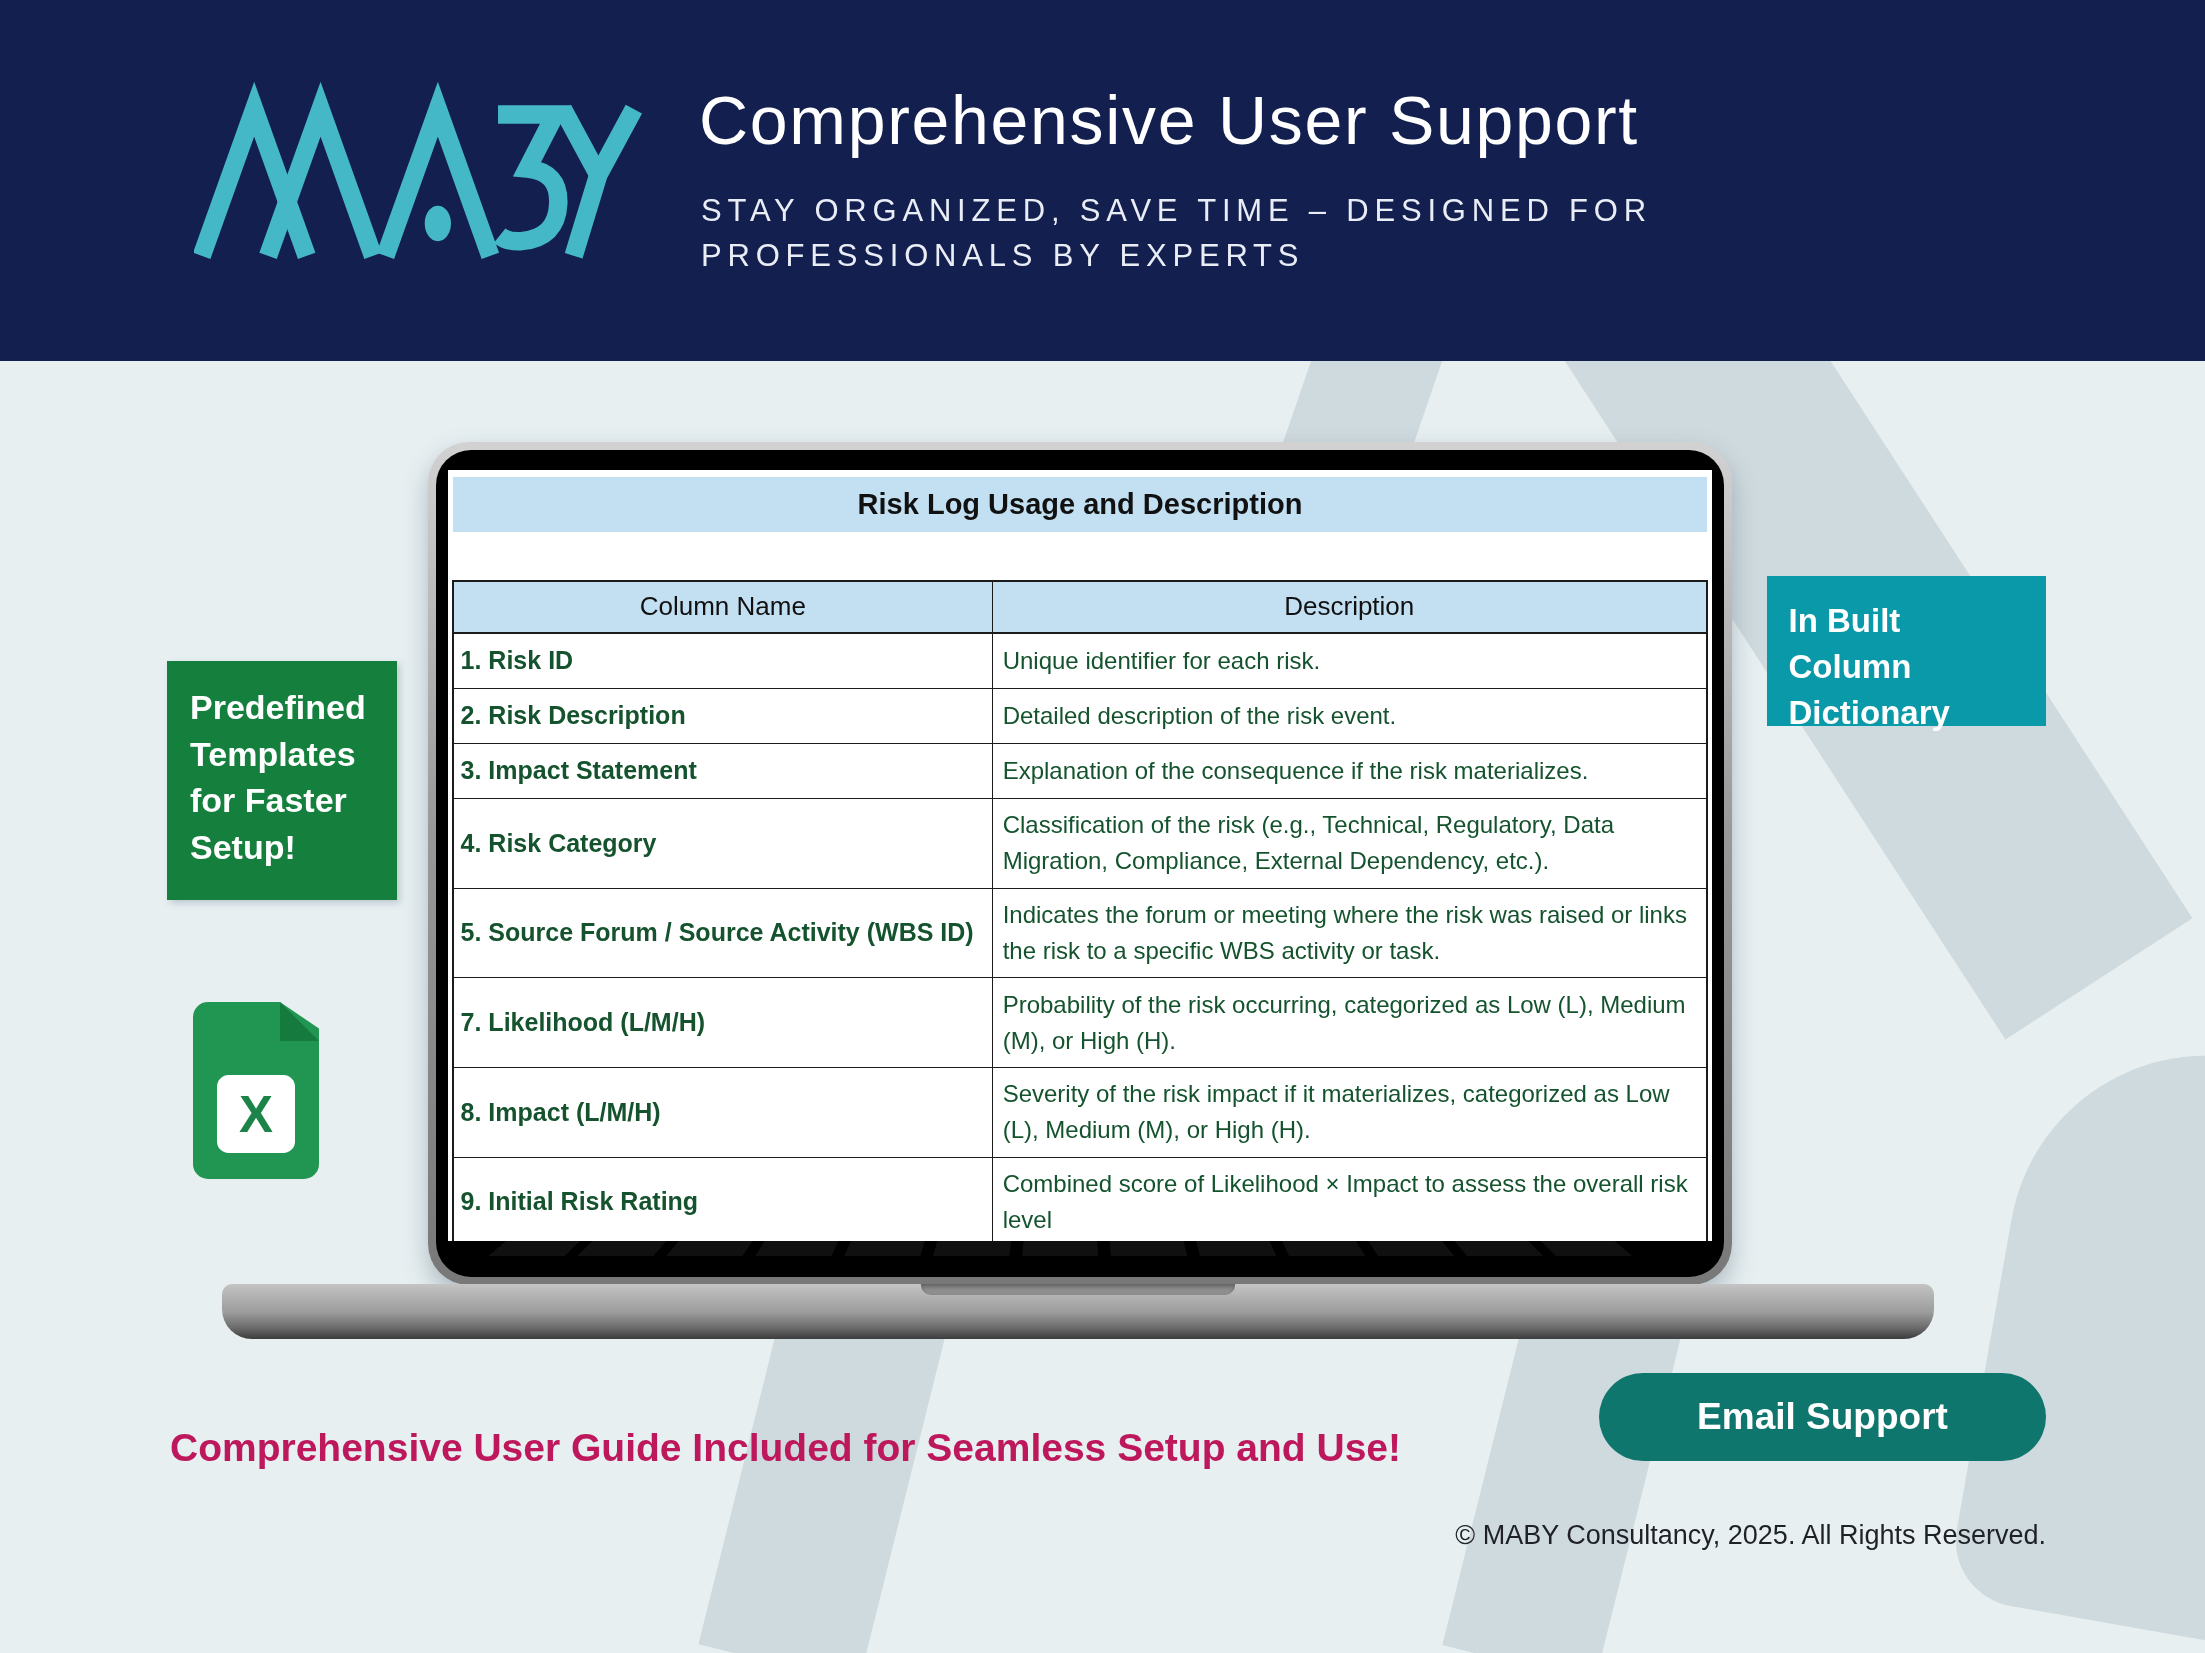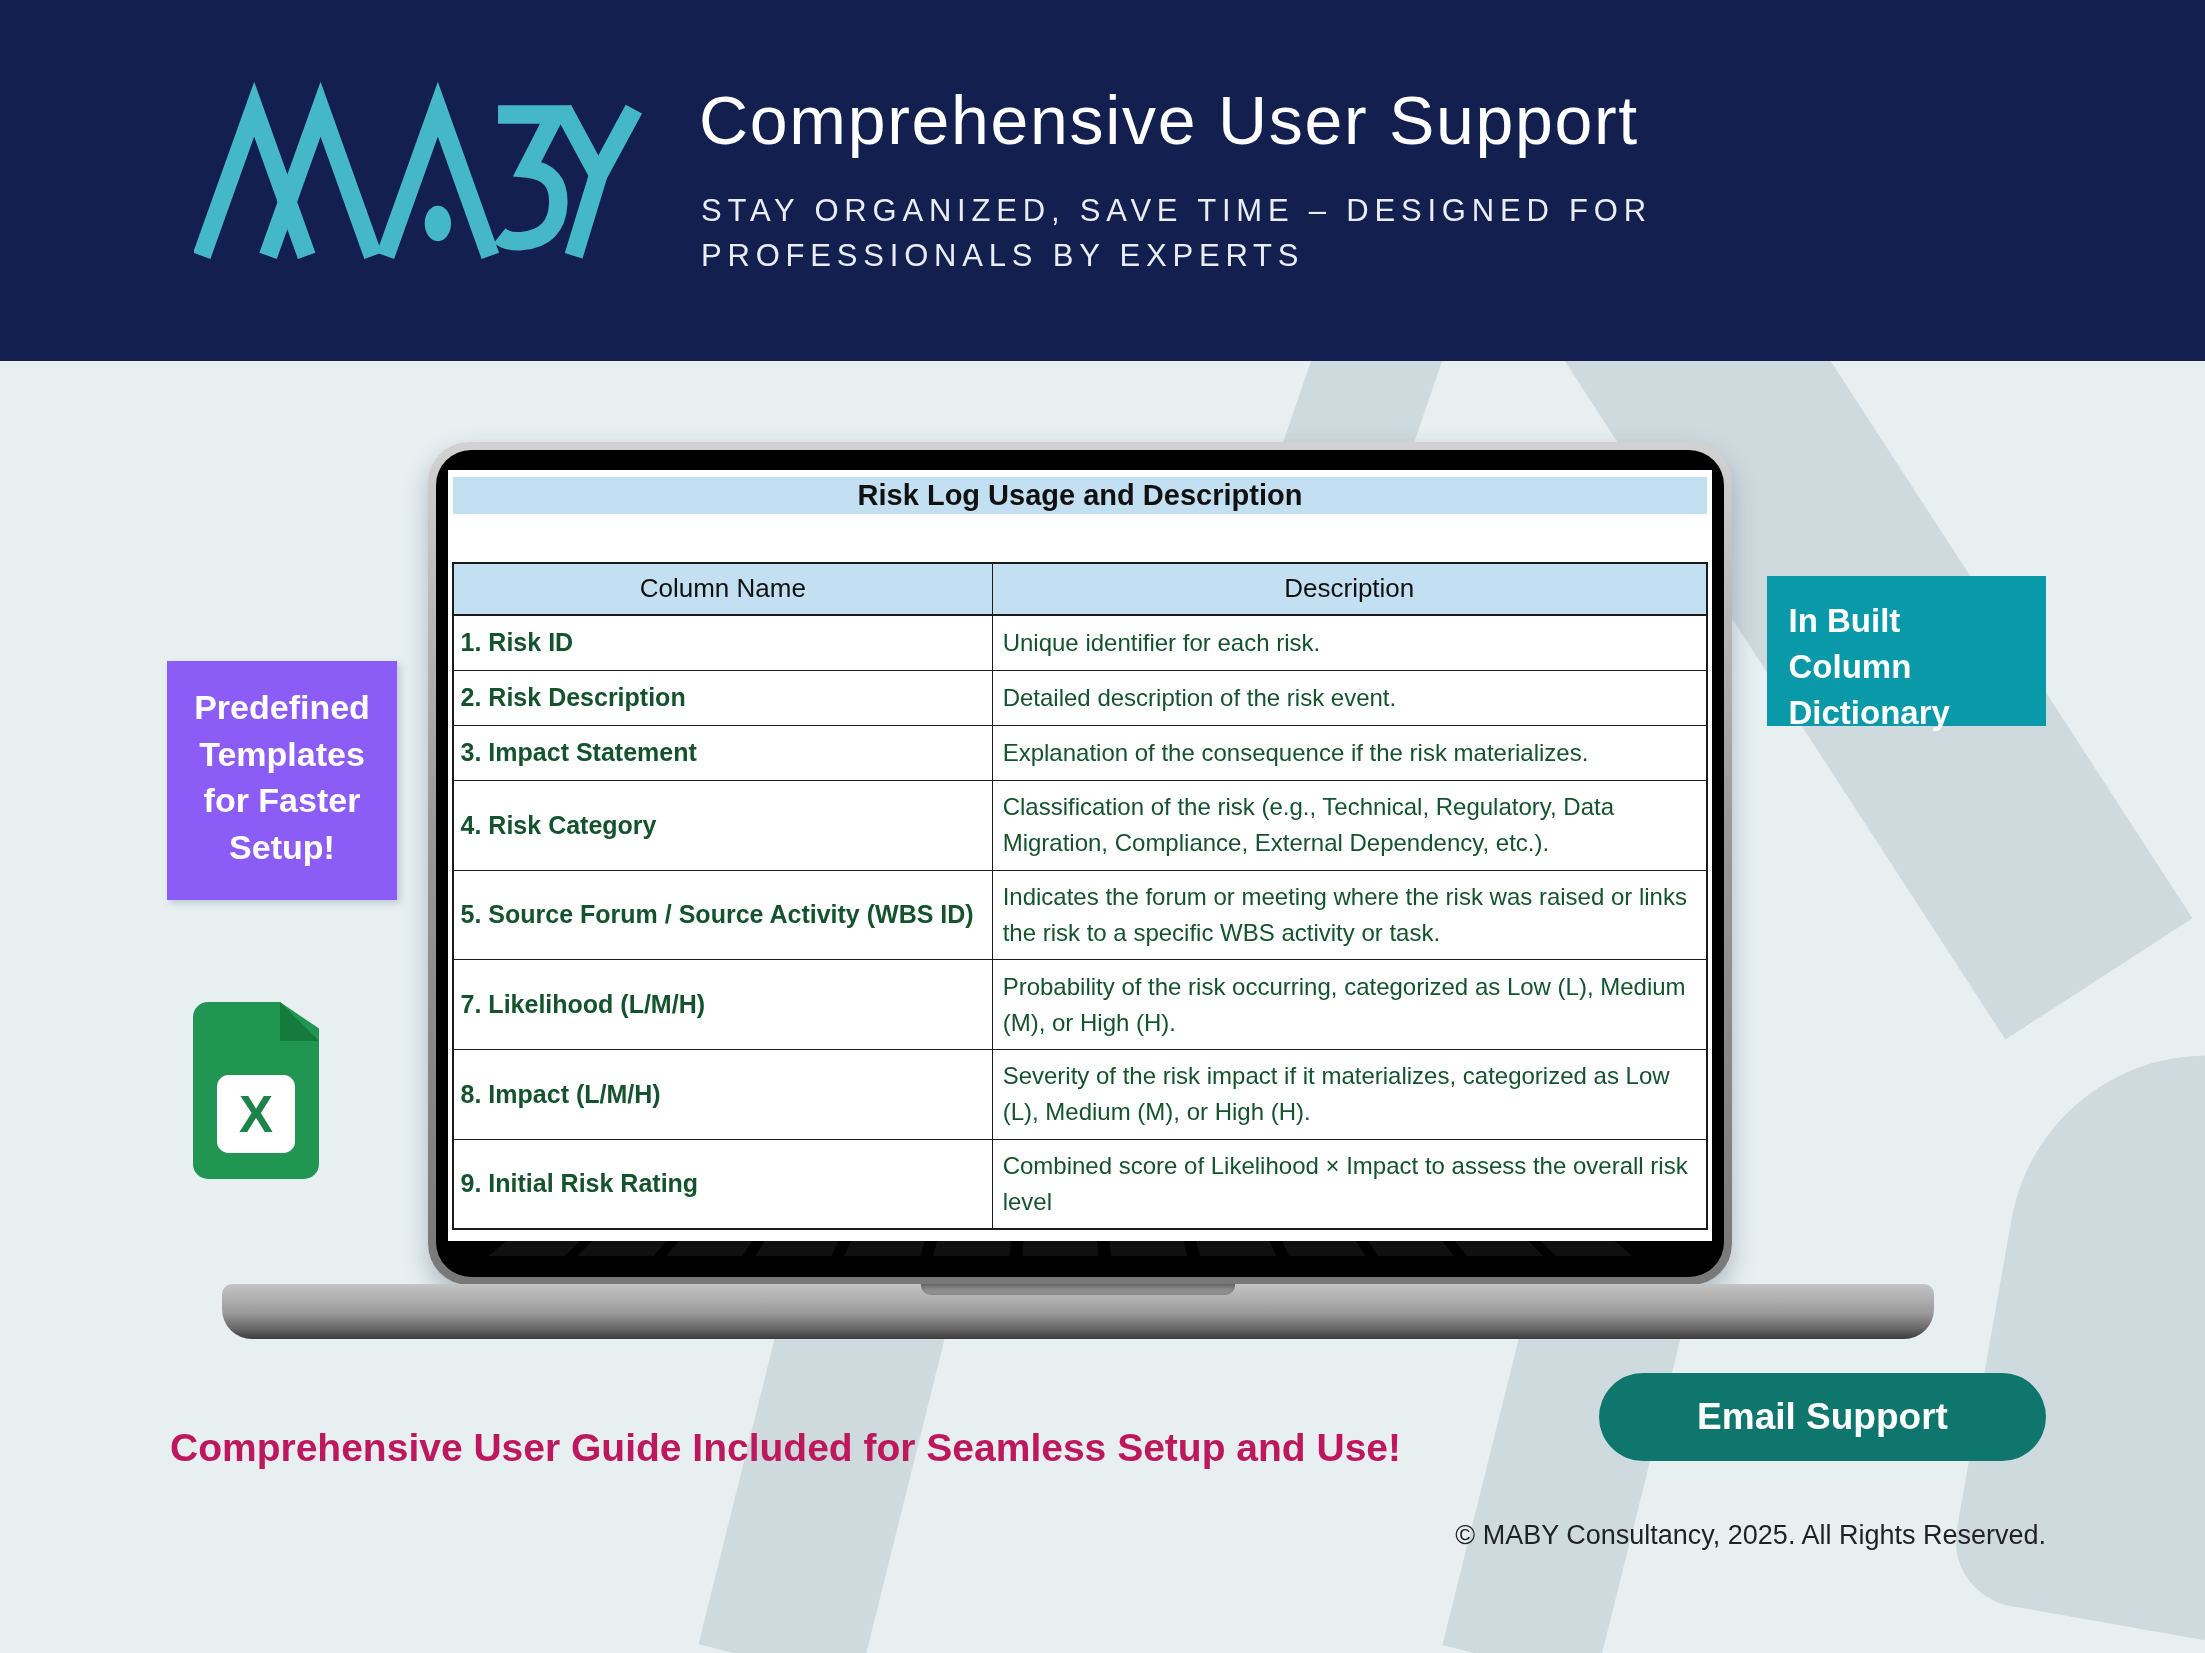--- a/index.html
+++ b/index.html
@@ -18,39 +18,39 @@
   
   .header{position:absolute;left:0;top:0;width:2205px;height:361px;background:#131f4e;z-index:5;}
   .logo{position:absolute;left:194px;top:79px;width:463px;height:207px;}
   .head-title{position:absolute;left:699px;top:81px;width:1406px;color:#ffffff;
               font-size:68px;font-weight:400;letter-spacing:1.7px;}
   .head-sub{position:absolute;left:701px;top:189px;width:1158px;color:#e9edf6;
             font-size:31px;font-weight:400;letter-spacing:5.8px;line-height:1.45;}
 
   
   .callout{position:absolute;color:#ffffff;font-weight:bold;z-index:6;}
-  .callout-left{left:167px;top:661px;width:184px;height:193px;background:#8b5cf6;
-                padding:23px;font-size:34px;line-height:1.37;box-shadow:2.5px 2.5px 6.6px rgba(110,130,150,.35);text-align:center;}
+  .callout-left{left:167px;top:661px;width:184px;height:193px;background:#15803d;
+                padding:23px;font-size:34px;line-height:1.37;box-shadow:2.5px 2.5px 6.6px rgba(110,130,150,.35);}
   .callout-right{left:1755px;top:576px;width:236px;height:107px;background:#0a99a8;
                  padding:21.5px;font-size:33px;line-height:1.4;margin-left:12px;}
 
   
   .laptop{position:absolute;left:0;top:0;z-index:4;}
   .screen-rim{position:absolute;left:428px;top:442px;width:1304px;height:843px;border-radius:41px;
               background:linear-gradient(180deg,#d2d2d2,#9a9a9a 45%,#787878);padding:8.3px;box-sizing:border-box;
               box-shadow:0 11.6px 25px rgba(70,90,105,.35);}
   .bezel{position:relative;width:100%;height:100%;border-radius:35px;background:#000;overflow:hidden;}
   .kb-reflect{position:absolute;left:91px;bottom:3.3px;width:1075px;height:99px;opacity:.55;
       background:
         repeating-linear-gradient(90deg,#1d1d1d 0 71px,#000 71px 83px),
         repeating-linear-gradient(0deg,#1d1d1d 0 33px,#000 33px 45px);
       transform:perspective(579px) rotateX(52deg);}
   .doc{position:absolute;left:11.6px;right:11.6px;top:20px;height:771px;background:#ffffff;
        overflow:hidden;padding-top:6.6px;box-sizing:border-box;}
-  .doc-titlebar{margin:0 5px;height:37px;background:#c2e0f2;display:flex;align-items:center;justify-content:center;}
+  .doc-titlebar{margin:0 5px;height:55px;background:#c2e0f2;display:flex;align-items:center;justify-content:center;}
   .doc-title{font-size:29px;font-weight:bold;color:#111;}
   .doc-gap{height:48px;background:#fff;}
   table.risk{border-collapse:collapse;width:calc(100% - 8.3px);margin:0 4.1px;
              border:2.5px solid #1b1b1b;table-layout:fixed;}
   table.risk th{background:#c2e0f2;border:1.7px solid #1b1b1b;border-bottom:2.5px solid #1b1b1b;border-top:2.5px solid #1b1b1b;
                 height:48px;font-size:26px;font-weight:normal;color:#111;text-align:center;}
   table.risk td{border:1.7px solid #1b1b1b;font-size:24px;color:#14532d;
                 padding:8.3px 10px;vertical-align:middle;line-height:1.5;background:#fff;}
   table.risk td.c-name{font-weight:bold;font-size:25px;padding-left:6.6px;}
   table.risk col.c1{width:43%;}

